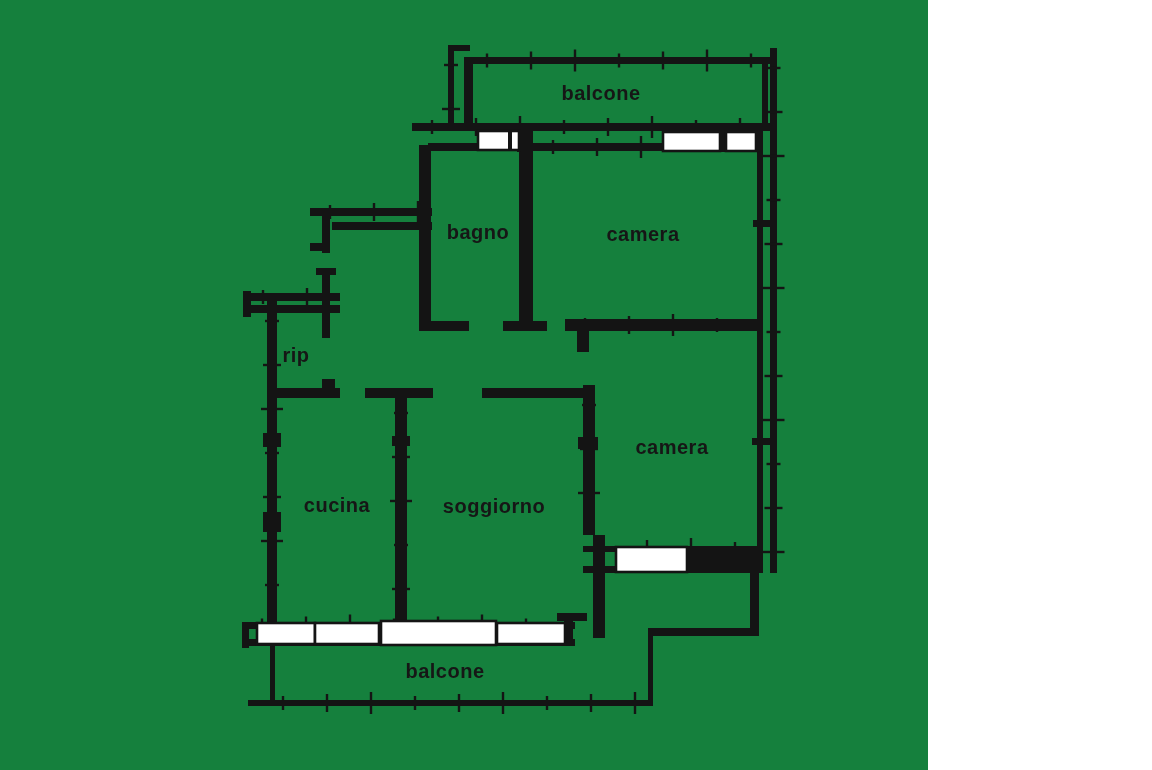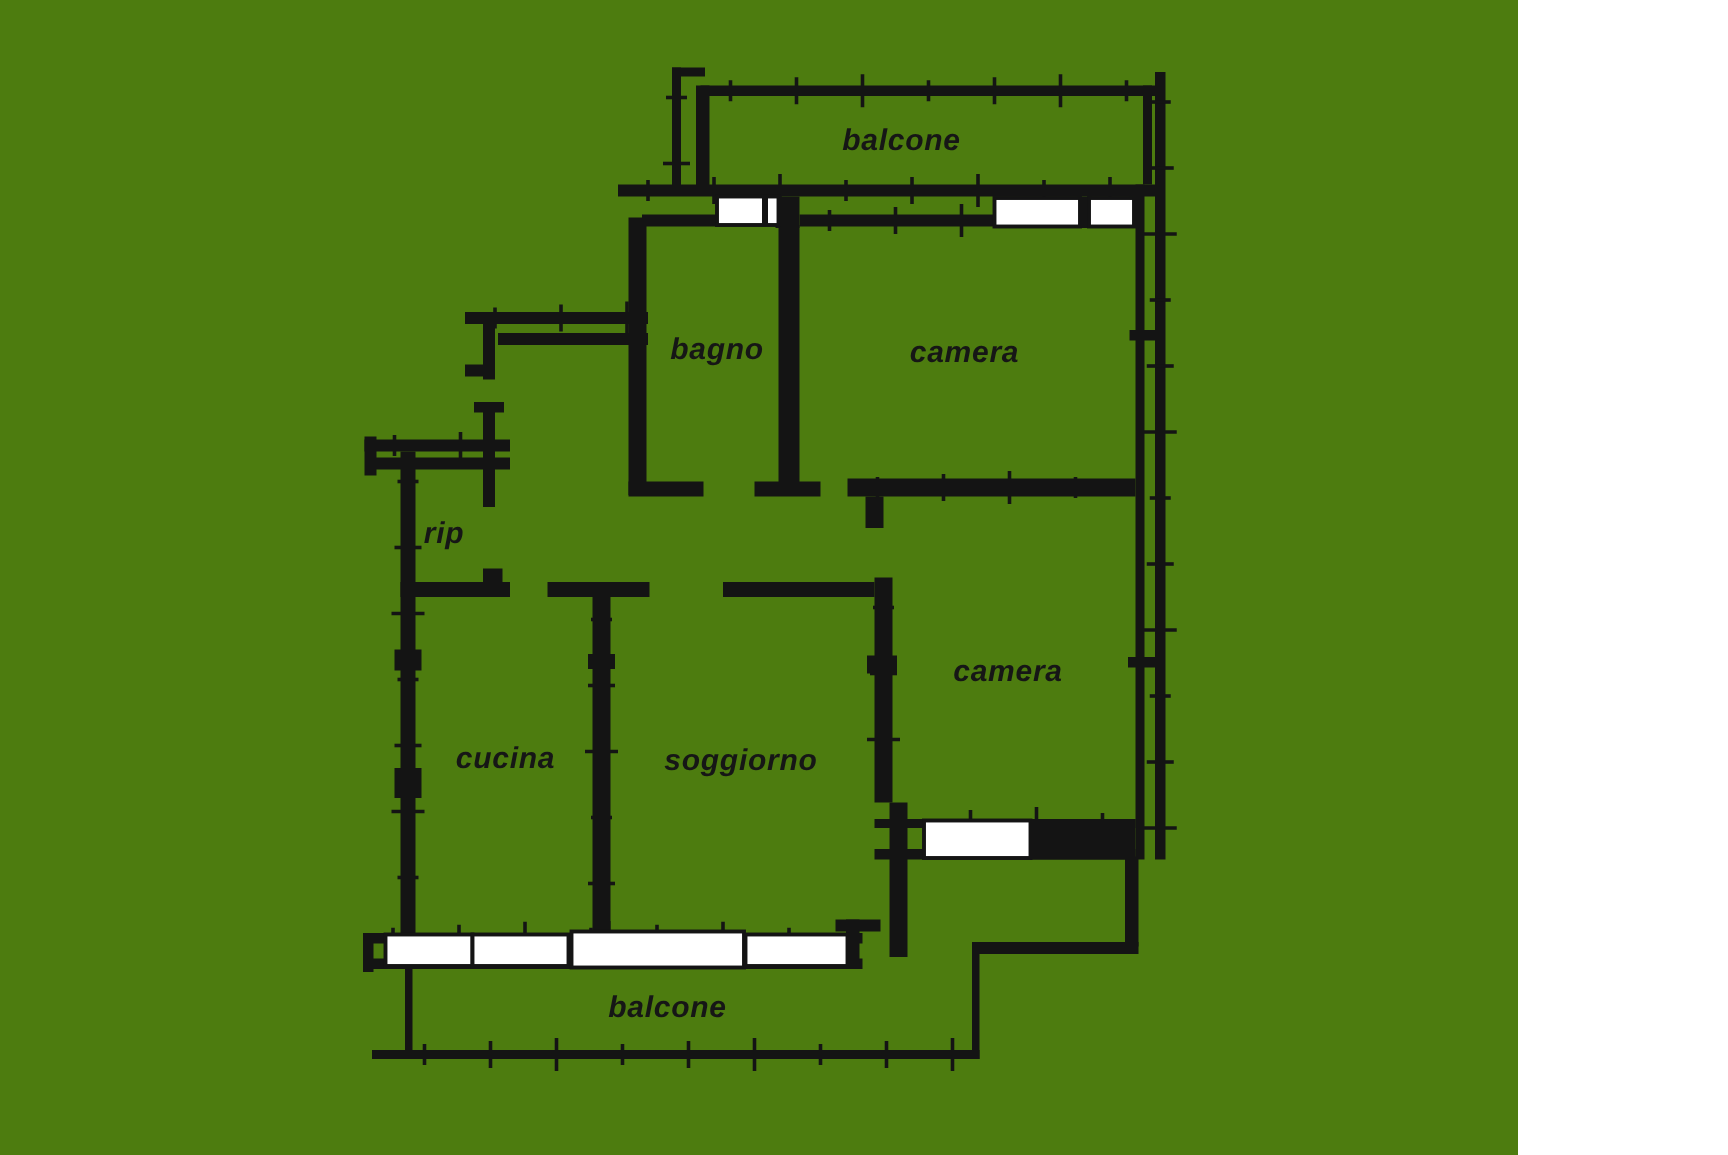--- a/index.html
+++ b/index.html
@@ -1,16 +1,16 @@
 <!DOCTYPE html>
 <html><head>
 <meta charset="utf-8">
 <style>
   html,body{margin:0;padding:0;background:#ffffff;}
-  .page{position:relative;width:1012px;height:770px;background:#4d7c0f;overflow:hidden;font-style:italic;}
+  .page{position:relative;width:928px;height:770px;background:#15803d;overflow:hidden;}
   .plan-svg{position:absolute;left:0;top:0;width:1152px;height:770px;}
   .room-label{font-family:"Liberation Sans","DejaVu Sans",sans-serif;font-weight:bold;font-size:20px;fill:#161616;letter-spacing:.5px;}
 </style>
 </head>
 <body>
 
 <div class="page">
   <svg class="plan-svg" viewBox="0 0 1152 770" xmlns="http://www.w3.org/2000/svg">
       <rect x="448" y="45" width="6" height="83" fill="#141414"></rect>
       <line x1="444" y1="65" x2="458" y2="65" stroke="#141414" stroke-width="2.4"></line>

